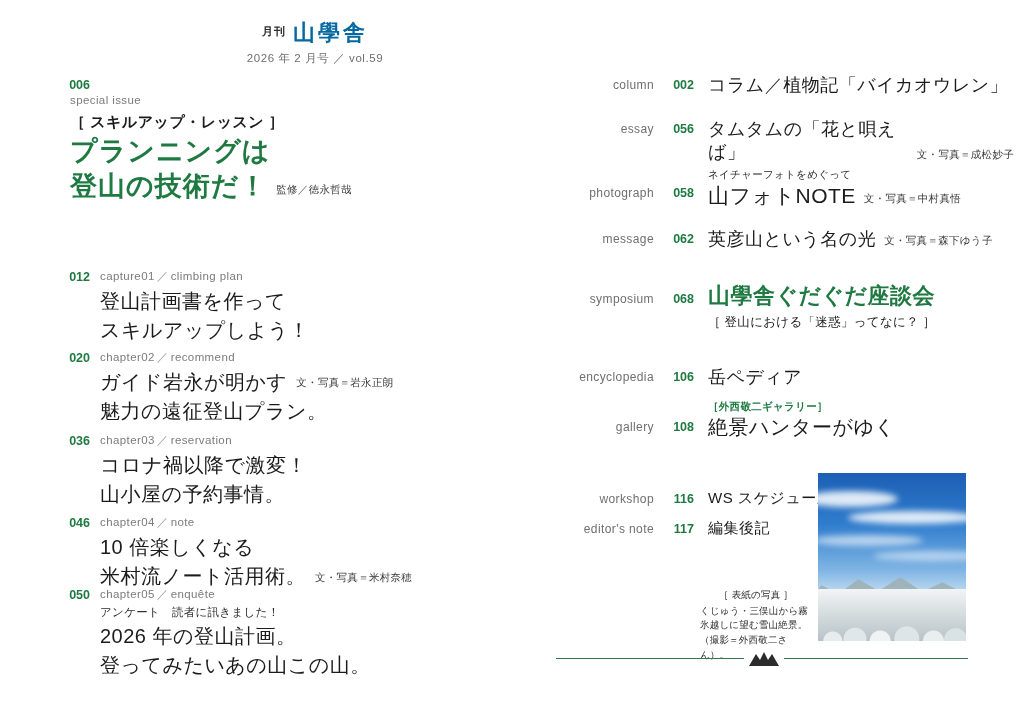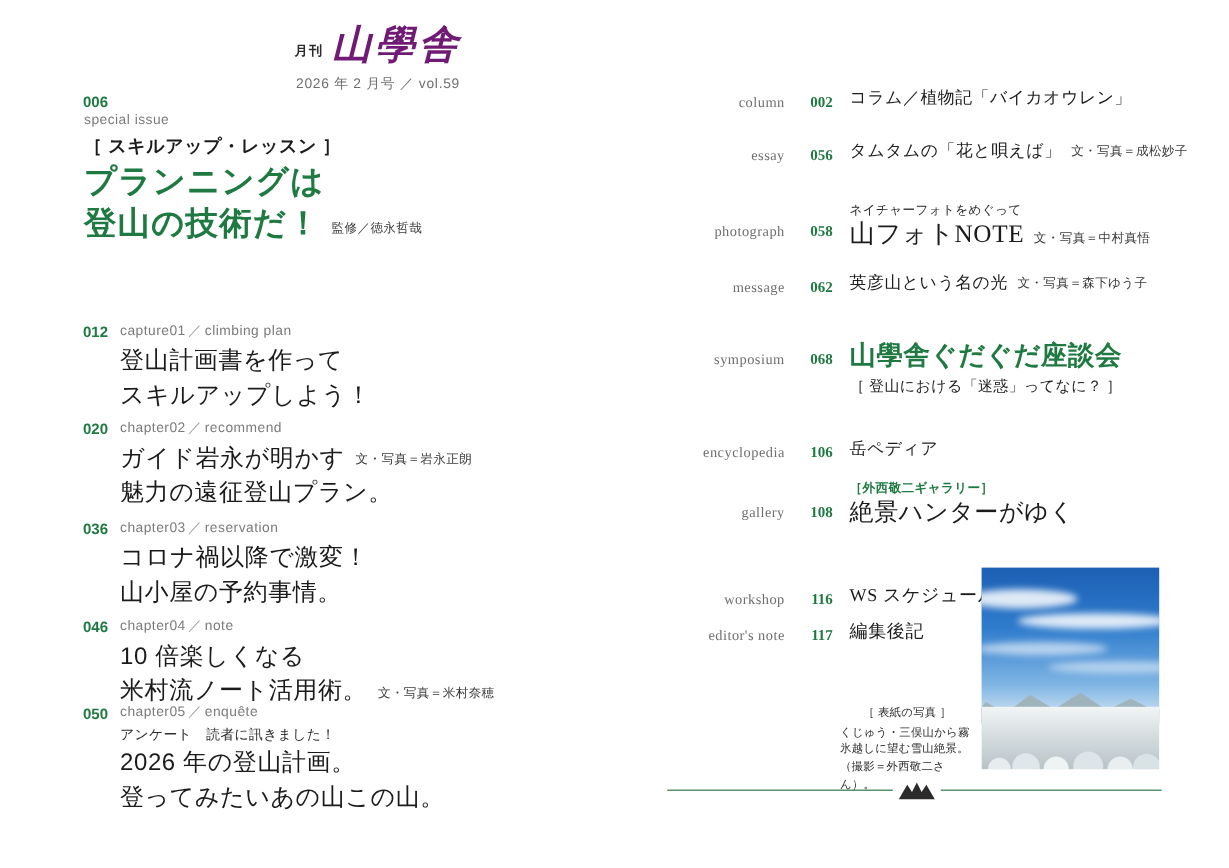--- a/index.html
+++ b/index.html
@@ -37,26 +37,25 @@
   }
   .masthead-kan {
     font-size: 11px;
     letter-spacing: 1px;
     color: #2b2b2b;
     padding-bottom: 5px;
     font-weight: bold;
   }
   .masthead-title {
     font-family: "Liberation Serif", "DejaVu Serif", serif;
-    font-size: 33px;
+    font-size: 22px;
     font-weight: bold;
     letter-spacing: 3px;
-    color: #701a75;
+    color: #0369a1;
     line-height: 1;
-    font-style: italic;
   }
   .masthead-sub {
     margin-top: 7px;
     font-size: 11.5px;
     color: #6f6f6f;
     letter-spacing: 0.6px;
   }
 
   
   .col-left {
@@ -65,21 +64,20 @@
     top: 0;
     width: 512px;
     height: 723px;
   }
   .col-right {
     position: absolute;
     left: 512px;
     top: 0;
     width: 512px;
     height: 519px;
-    font-family: Liberation Serif, serif;
   }
 
   
   .entry {
     position: absolute;
     display: flex;
   }
   .l-entry {
     left: 60px;
     width: 430px;
@@ -171,21 +169,21 @@
     font-size: 12.5px;
     font-weight: bold;
     color: #1f7a42;
     padding-top: 4px;
   }
   .r-body {
     padding-left: 14px;
     flex: 1;
   }
   .r-title {
-    font-size: 14px;
+    font-size: 18px;
     letter-spacing: 0.5px;
     color: #1b1b1b;
     line-height: 1.3;
   }
   .r-title.green {
     color: #1f7a42;
     font-weight: bold;
     font-size: 22px;
   }
   .r-title.small {

